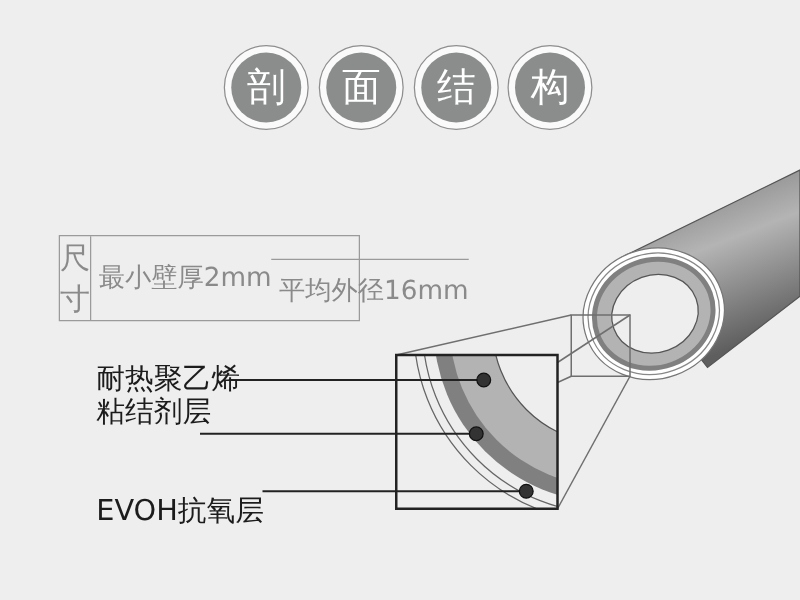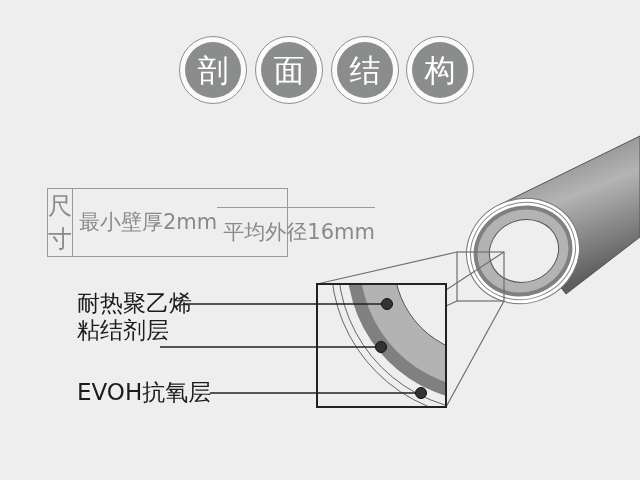--- a/index.html
+++ b/index.html
@@ -122,13 +122,13 @@
   </g>
   <g fill="#333" stroke="#111" stroke-width="1">
     <circle cx="387" cy="304" r="5.5"></circle>
     <circle cx="381" cy="347" r="5.5"></circle>
     <circle cx="421" cy="393" r="5.5"></circle>
   </g>
 </svg>
 
 <div class="label" style="top:292px">耐热聚乙烯</div>
 <div class="label" style="top:319px">粘结剂层</div>
-<div class="label" style="top:381px">EVOH抗氧层</div>
+<div class="label" style="top:398px">EVOH抗氧层</div>
 
 </body></html>

